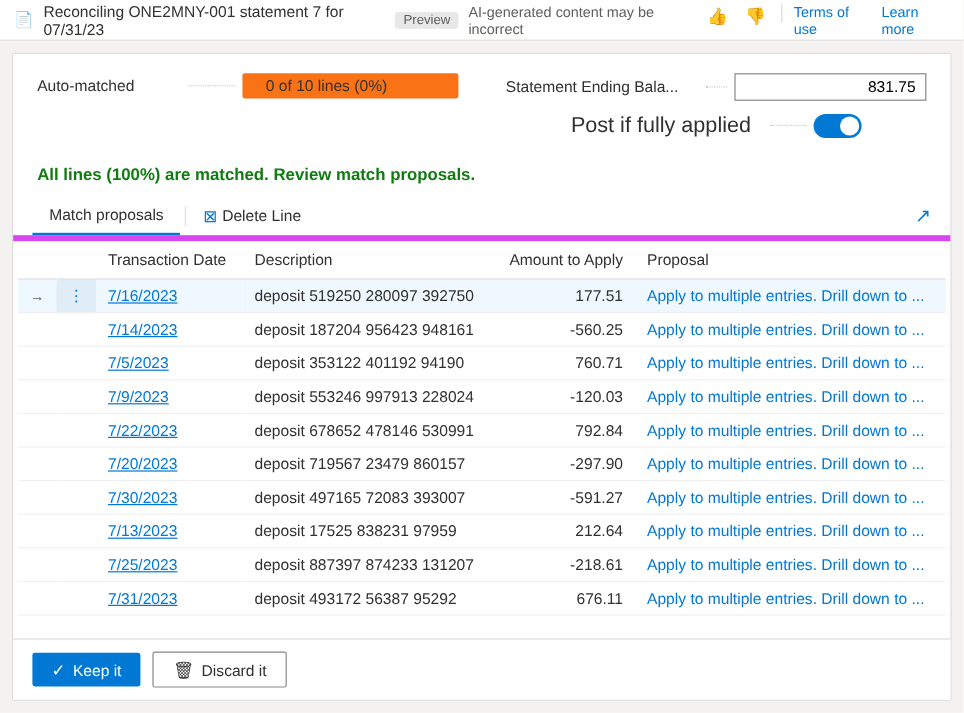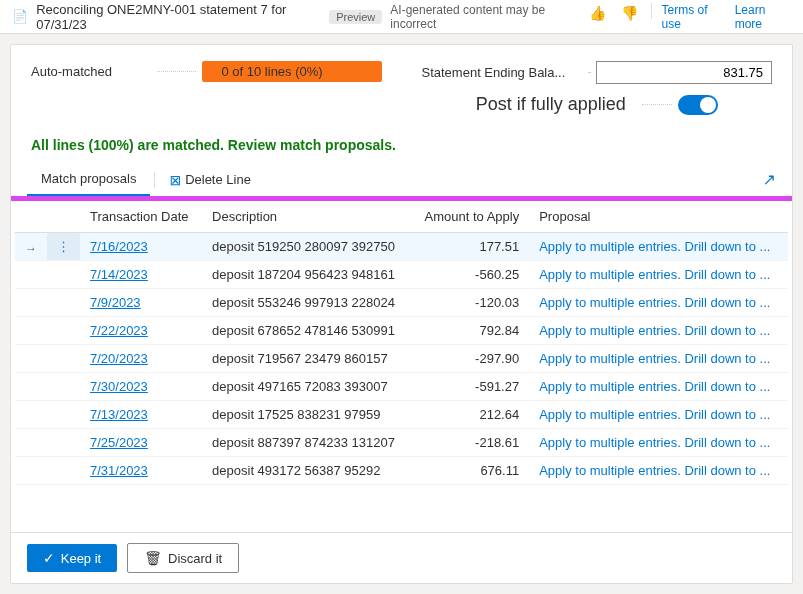--- a/index.html
+++ b/index.html
@@ -115,21 +115,21 @@
     .statement-dots {
       flex: 1;
       border-bottom: 1px dotted #ccc;
       margin: 0 6px;
       max-width: 30px;
     }
     .statement-input {
       border: 1px solid #8a8886;
       padding: 3px 8px;
       font-size: 13px;
-      width: 176px;
+      width: 160px;
       text-align: right;
     }
     .post-label {
       color: #323130;
       font-size: 18px;
       min-width: 160px;
     }
     .toggle {
       display: inline-block;
       width: 40px;
@@ -364,20 +364,28 @@
             <td class="arrow-cell"></td>
             <td class="dots-cell"></td>
             <td><span class="date-link">7/14/2023</span></td>
             <td>deposit 187204 956423 948161</td>
             <td class="amount-cell">-560.25</td>
             <td><span class="proposal-link">Apply to multiple entries. Drill down to ...</span></td>
           </tr>
           <tr>
             <td class="arrow-cell"></td>
             <td class="dots-cell"></td>
+            <td><span class="date-link">7/5/2023</span></td>
+            <td>deposit 353122 401192 94190</td>
+            <td class="amount-cell">760.71</td>
+            <td><span class="proposal-link">Apply to multiple entries. Drill down to ...</span></td>
+          </tr>
+          <tr>
+            <td class="arrow-cell"></td>
+            <td class="dots-cell"></td>
             <td><span class="date-link">7/9/2023</span></td>
             <td>deposit 553246 997913 228024</td>
             <td class="amount-cell">-120.03</td>
             <td><span class="proposal-link">Apply to multiple entries. Drill down to ...</span></td>
           </tr>
           <tr>
             <td class="arrow-cell"></td>
             <td class="dots-cell"></td>
             <td><span class="date-link">7/22/2023</span></td>
             <td>deposit 678652 478146 530991</td>

